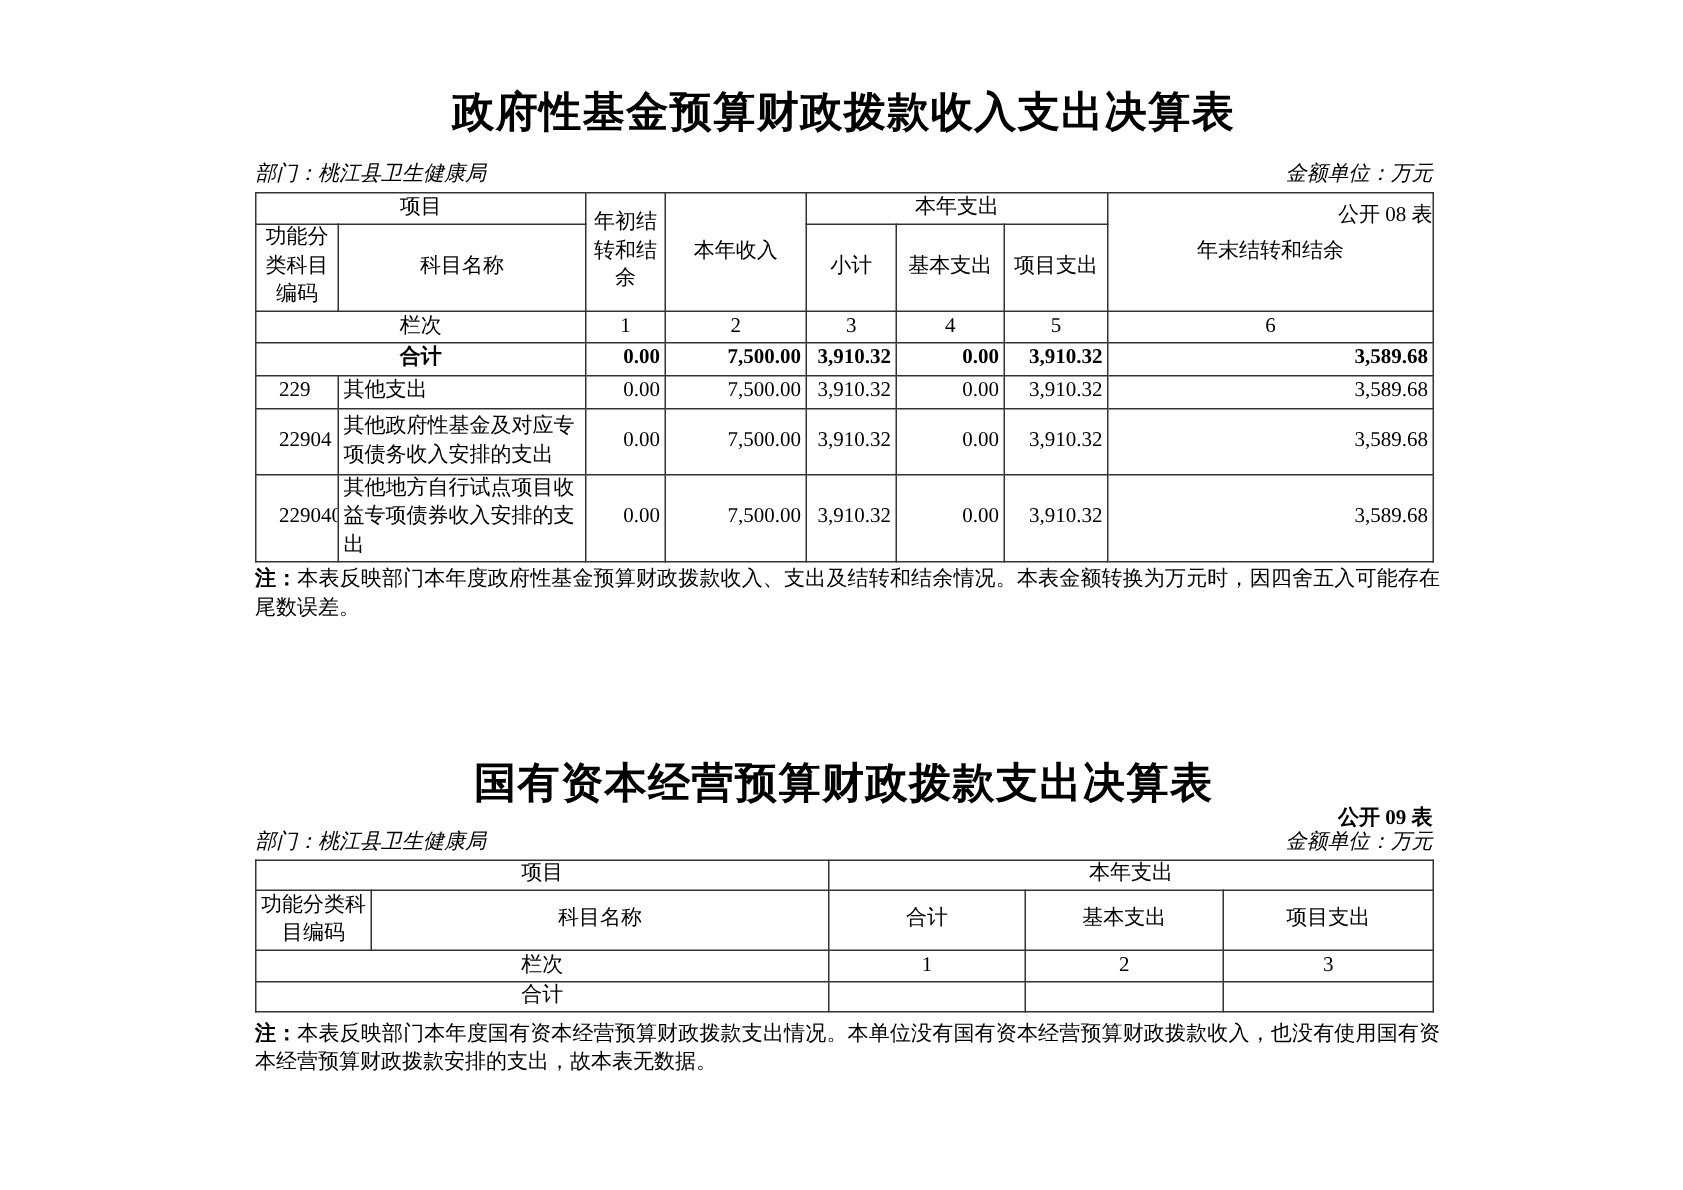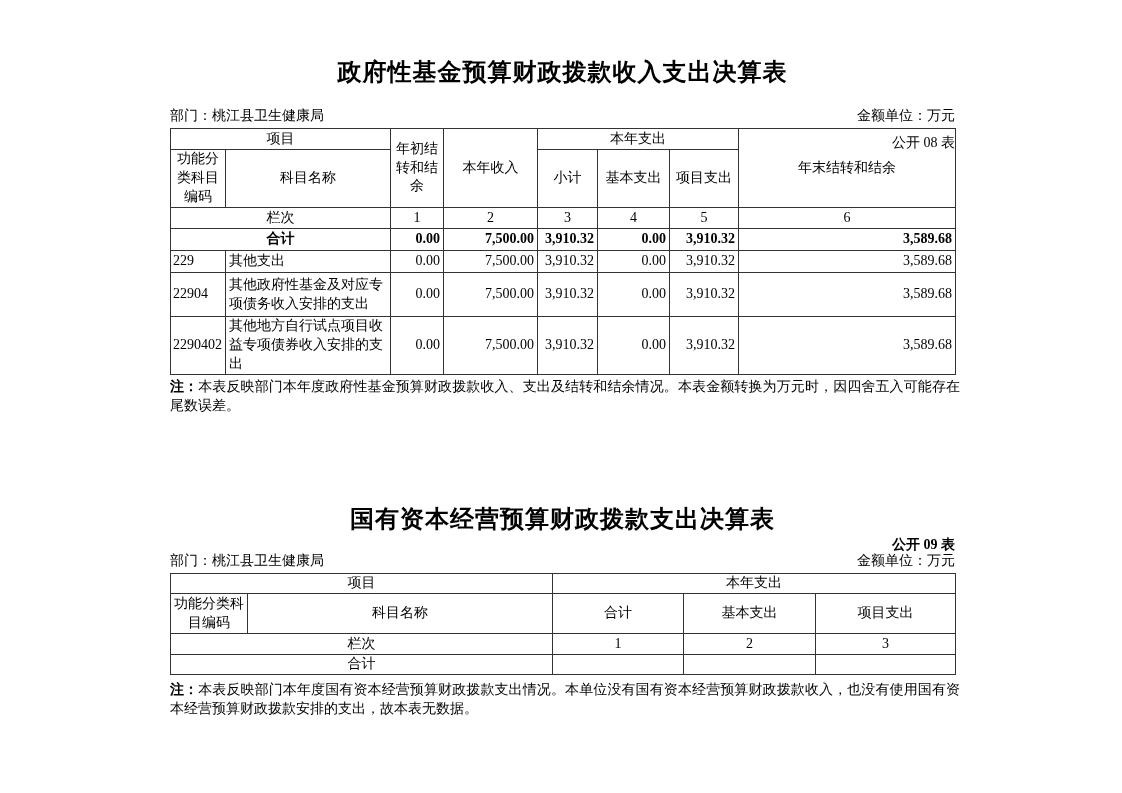--- a/index.html
+++ b/index.html
@@ -8,34 +8,35 @@
     background: #ffffff;
     font-family: "Liberation Serif", "DejaVu Serif", serif;
     color: #000000;
     position: relative;
     overflow: hidden;
   }
   .abs { position: absolute; }
   .sheet-title {
     left: 170px; width: 785px;
     text-align: center;
-    font-size: 24px;
+    font-size: 28px;
     font-weight: bold;
     letter-spacing: 1px;
   }
   .public-label {
     left: 170px; width: 785px;
     text-align: right;
     font-size: 14px;
   }
   .meta-line {
     left: 170px; width: 785px;
     display: flex;
     justify-content: space-between;
     font-size: 14px;
+    font-style: italic;
   }
   table.budget {
     position: absolute;
     left: 170px;
     border-collapse: collapse;
     table-layout: fixed;
     font-size: 14px;
   }
   table.budget td {
     border: 1px solid #333333;
@@ -45,21 +46,21 @@
     line-height: 1.35;
     overflow: hidden;
   }
   table.budget td.num {
     text-align: right;
     padding-right: 3px;
     padding-left: 1px;
   }
   table.budget td.code {
     text-align: left;
-    padding-left: 2px;
+    padding-left: 15px;
   }
   table.budget td.name {
     text-align: left;
     padding-left: 3px;
     padding-right: 2px;
   }
   tr.total-row td { font-weight: bold; }
   .note {
     left: 170px; width: 790px;
     font-size: 14px;

